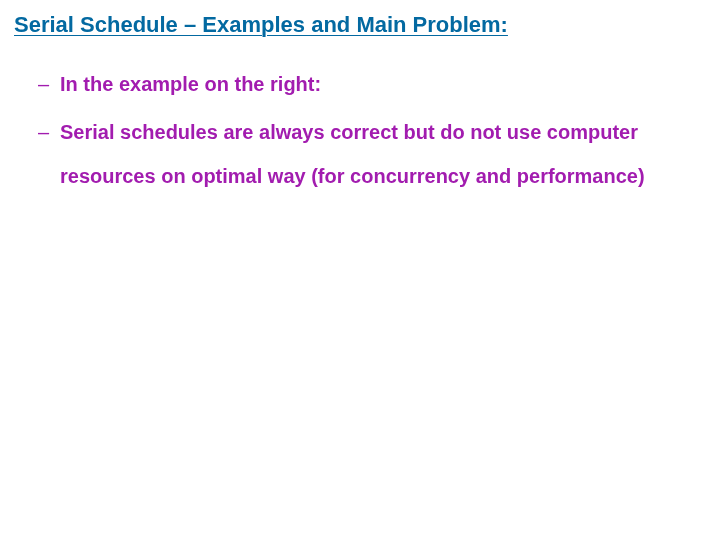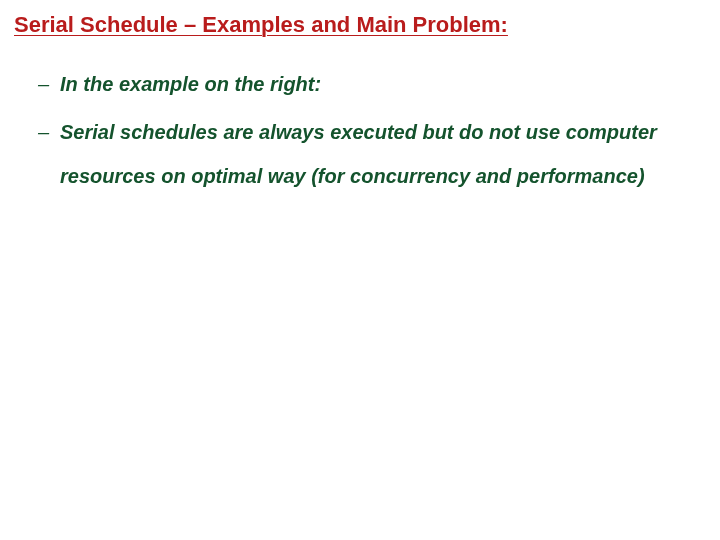--- a/index.html
+++ b/index.html
@@ -13,52 +13,51 @@
   }
   .slide {
     box-sizing: border-box;
     width: 720px;
     height: 540px;
     padding: 12px 20px 20px 14px;
   }
   .title {
     font-size: 22px;
     font-weight: bold;
-    color: #b91c1c;
+    color: #0369a1;
     margin: 0 0 24px 0;
     text-decoration: underline;
     text-underline-offset: 3px;
     text-decoration-thickness: 1px;
   }
   ul.bullets {
     list-style: none;
     padding: 0 0 0 28px;
     margin: 0;
   }
   ul.bullets > li {
     position: relative;
     font-size: 20px;
     line-height: 2.2;
-    color: #14532d;
+    color: #a21caf;
     padding-left: 18px;
     margin-bottom: 4px;
-    font-style: italic;
   }
   ul.bullets > li::before {
     content: "–";
     position: absolute;
     left: -4px;
     top: 0;
   }
   .bold {
     font-weight: bold;
   }
 </style>
 </head>
 <body>
 
 <div class="slide">
   <h1 class="title">Serial Schedule – Examples and Main Problem:</h1>
   <ul class="bullets">
     <li><span class="bold">In the example on the right:</span></li>
-    <li><span class="bold">Serial schedules are always executed but do not use computer resources on optimal way (for concurrency and performance)</span></li>
+    <li><span class="bold">Serial schedules are always correct but do not use computer resources on optimal way (for concurrency and performance)</span></li>
   </ul>
 </div>
 
 </body></html>

